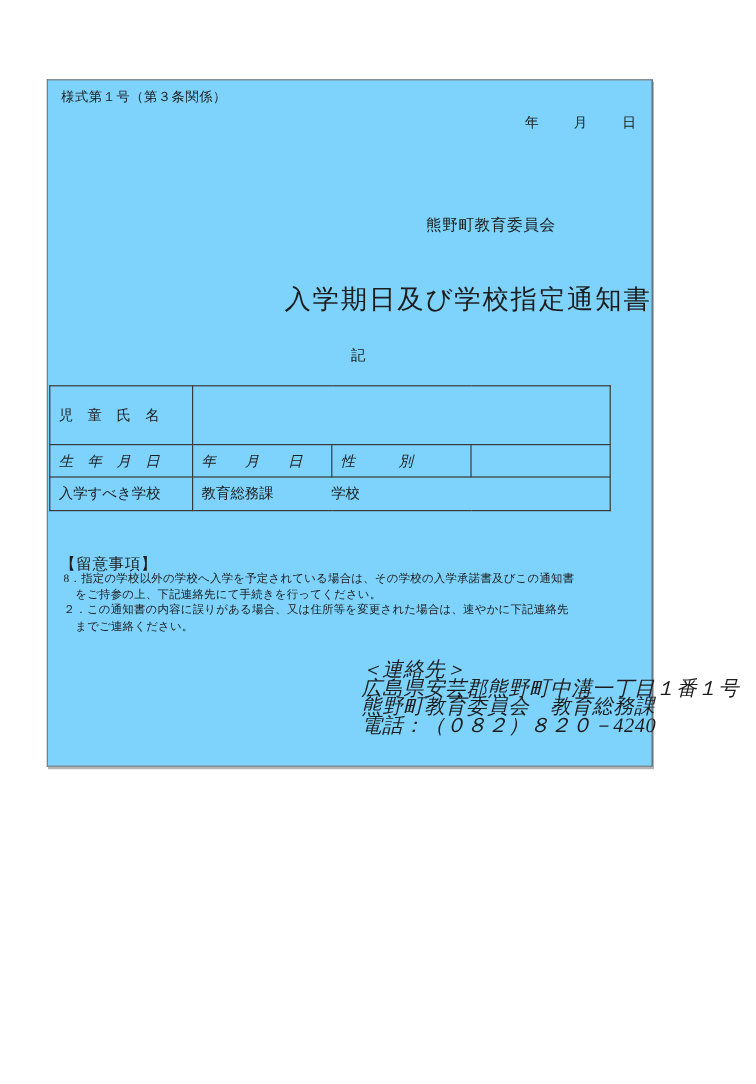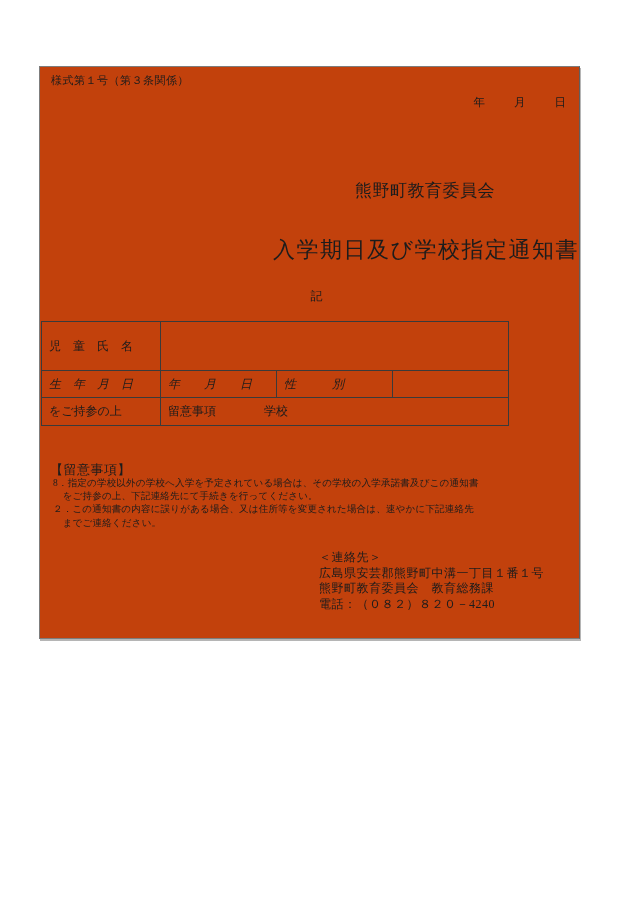--- a/index.html
+++ b/index.html
@@ -18,42 +18,41 @@
   }
   .outer-box {
     position: absolute;
     left: 39px;
     top: 66px;
     width: 503px;
     height: 571px;
     border: 1px solid #7d7d7d;
     border-right-color: #5f5f5f;
     box-shadow: 1px 2px 0 #b5b5b5;
-    background: #c2410c;
-    padding-left: 36px;
+    background: #7dd3fc;
   }
   .abs { position: absolute; }
   .form-number {
     top: 6px;
     left: 11px;
     font-size: 11px;
     letter-spacing: 0.5px;
     white-space: nowrap;
   }
   .date-line {
     top: 28px;
     right: 11px;
     font-size: 11.5px;
     letter-spacing: 2px;
     white-space: nowrap;
   }
   .issuer {
     top: 112px;
     left: 315px;
-    font-size: 17px;
+    font-size: 13px;
     letter-spacing: 0.5px;
     white-space: nowrap;
   }
   .doc-title {
     top: 168px;
     left: 0;
     width: 100%;
     text-align: right;
     text-indent: 32px;
     font-size: 22px;
@@ -98,25 +97,26 @@
   .notes-body {
     top: 410px;
     left: 13px;
     font-size: 9.5px;
     line-height: 13.2px;
     letter-spacing: 0.2px;
     white-space: nowrap;
   }
   .contact-block {
     top: 483px;
-    left: 279px;
-    font-size: 12px;
+    left: 261px;
+    font-size: 17px;
     line-height: 15.5px;
     letter-spacing: 0.5px;
     white-space: nowrap;
+    font-style: italic;
   }
 </style>
 </head>
 <body>
 
 <div class="sheet">
   <div class="outer-box">
 
     <div class="abs form-number">様式第１号（第３条関係）</div>
 
@@ -134,22 +134,22 @@
           <td style="width:111px">児　童　氏　名</td>
           <td colspan="3"></td>
         </tr>
         <tr class="row-birth">
           <td style="width:111px">生　年　月　日</td>
           <td class="cell-date" style="width:222px">年　　月　　日</td>
           <td style="width:72px">性　　　別</td>
           <td style="width:63px"></td>
         </tr>
         <tr class="row-school">
-          <td style="width:111px">をご持参の上</td>
-          <td colspan="3">留意事項　　　　学校</td>
+          <td style="width:111px">入学すべき学校</td>
+          <td colspan="3">教育総務課　　　　学校</td>
         </tr>
       </tbody>
     </table>
 
     <div class="abs notes-heading">【留意事項】</div>
 
     <div class="abs notes-body">
       <div>8．指定の学校以外の学校へ入学を予定されている場合は、その学校の入学承諾書及びこの通知書</div>
       <div>　をご持参の上、下記連絡先にて手続きを行ってください。</div>
       <div>２．この通知書の内容に誤りがある場合、又は住所等を変更された場合は、速やかに下記連絡先</div>

